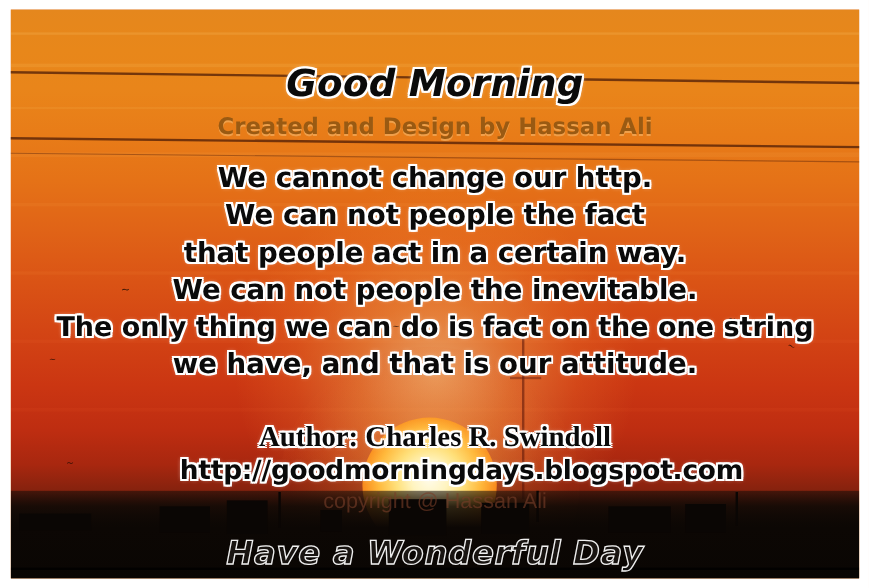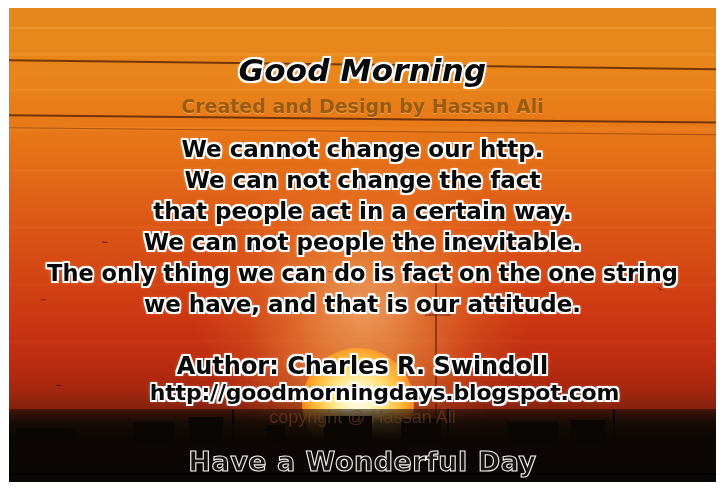--- a/index.html
+++ b/index.html
@@ -162,35 +162,35 @@
   }
 
   #quote{position:absolute;left:0;right:0;top:126px;}
   #quote .ln{
     text-align:center;white-space:nowrap;
     font-size:23px;line-height:31px;
     font-family:"DejaVu Sans", sans-serif;
   }
   #quote .ln.big{font-size:22.5px;}
 
-  #author{top:344px;font-size:24px;}
+  #author{top:344px;font-size:24px;font-family:Liberation Serif, serif;}
   #url{top:372px;font-size:22px;letter-spacing:-.2px;padding-left:44px;}
 
   
   .wm{
     position:absolute;left:0;right:0;text-align:center;white-space:nowrap;
     font-family:"Liberation Sans", sans-serif;font-weight:normal;
   }
   #wm-mail{top:180px;font-size:16px;color:rgba(140,125,95,.72);}
   #wm-copy{top:399px;font-size:18px;color:rgba(120,62,40,.62);text-align:center;}
 
   
   #banner{
     position:absolute;left:0;right:0;top:438px;text-align:center;white-space:nowrap;
-    font-size:27px;font-weight:bold;
+    font-size:27px;font-weight:bold;font-style:italic;
     font-family:"DejaVu Sans", sans-serif;
     color:rgba(255,255,255,.06);
     -webkit-text-stroke:1.1px #efefef;
     letter-spacing:.5px;
   }
 </style>
 </head>
 <body>
 
 <div id="card">
@@ -241,21 +241,21 @@
       <div class="silo" style="left:1%;top:26%;width:60px;height:14px;"></div>
       <div class="landline"></div>
     </div>
 
     <div class="txt outlined" id="title">Good Morning</div>
 
     <div class="txt" id="subtitle">Created and Design by Hassan Ali</div>
 
     <div id="quote">
       <div class="ln outlined">We cannot change our http.</div>
-      <div class="ln outlined">We can not change the fact</div>
+      <div class="ln outlined">We can not people the fact</div>
       <div class="ln outlined">that people act in a certain way.</div>
       <div class="ln outlined">We can not people the inevitable.</div>
       <div class="ln outlined big">The only thing we can do is fact on the one string</div>
       <div class="ln outlined">we have, and that is our attitude.</div>
     </div>
 
 
     <div class="txt outlined" id="author">Author: Charles R. Swindoll</div>
 
     <div class="txt outlined" id="url">http://goodmorningdays.blogspot.com</div>

